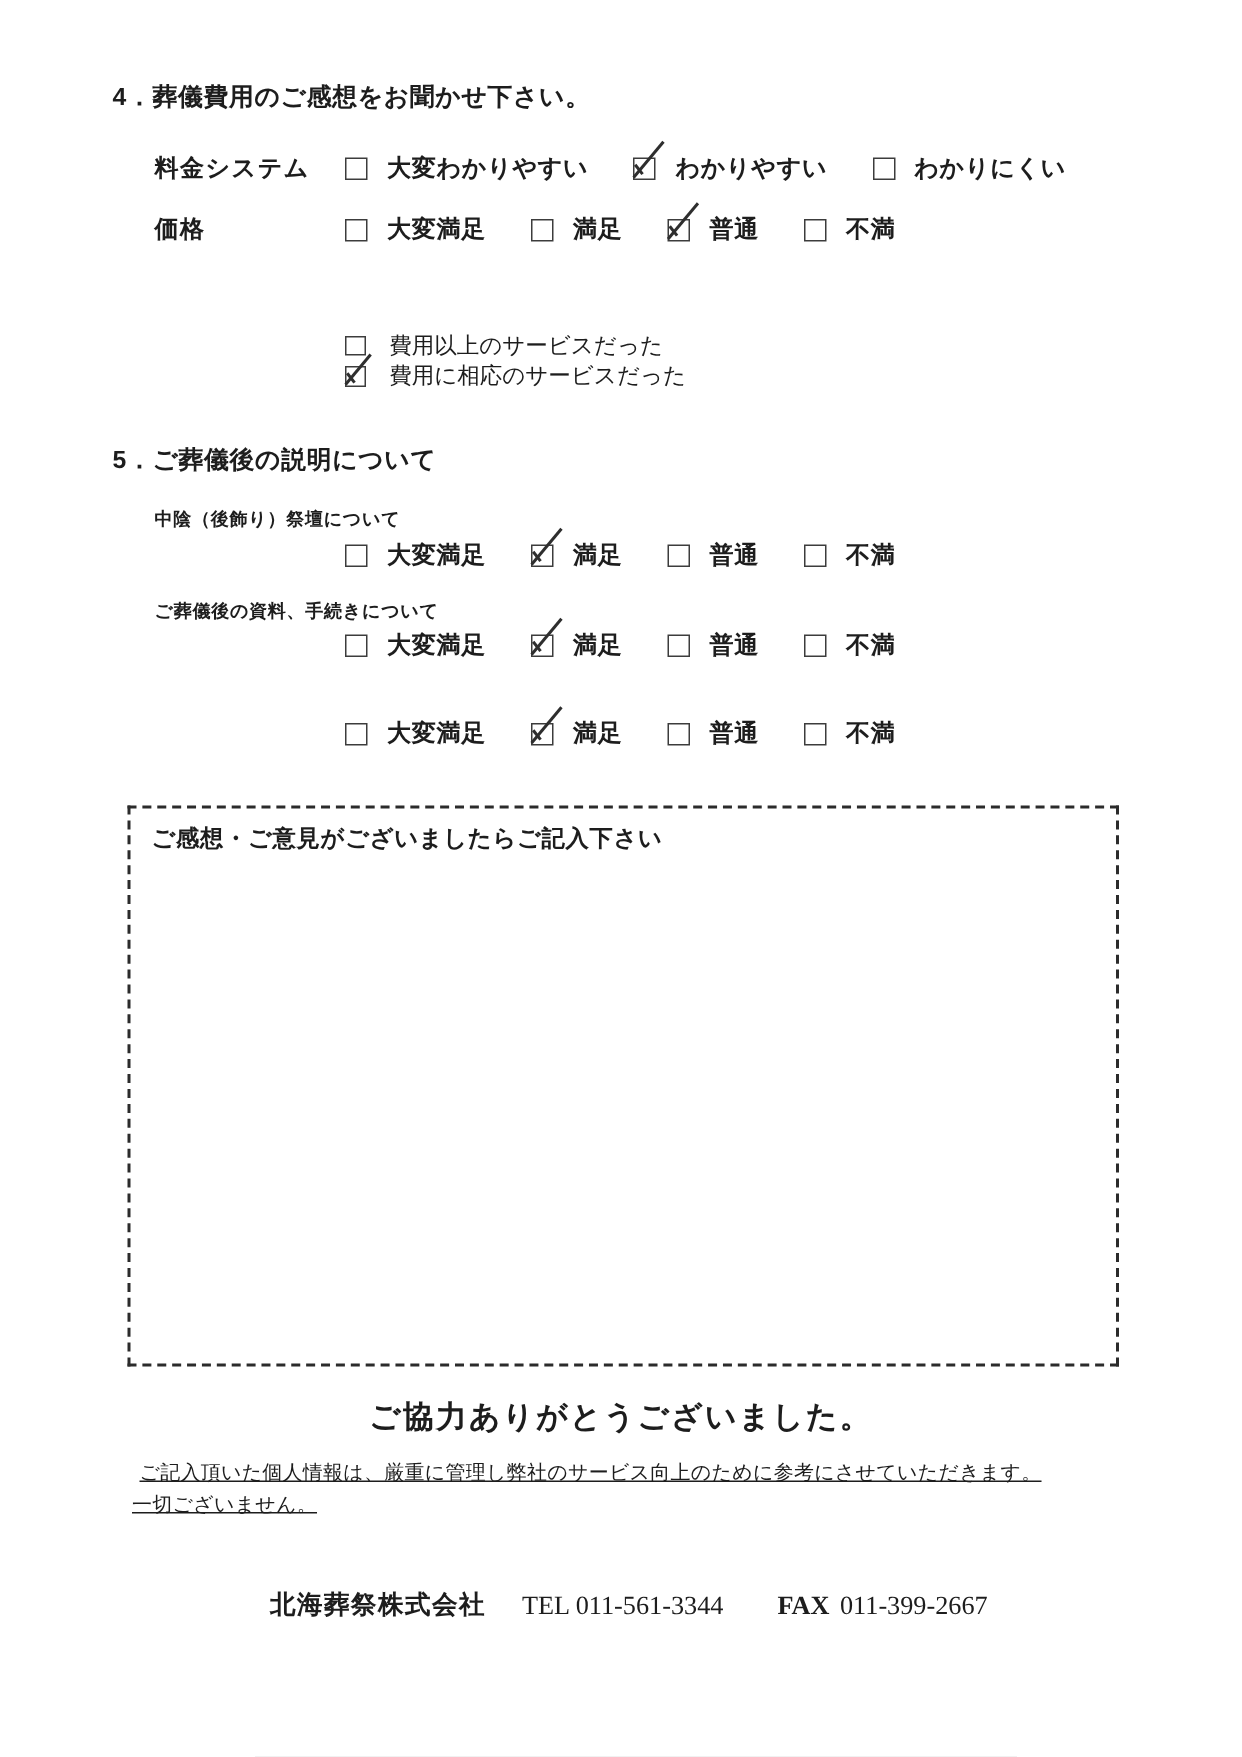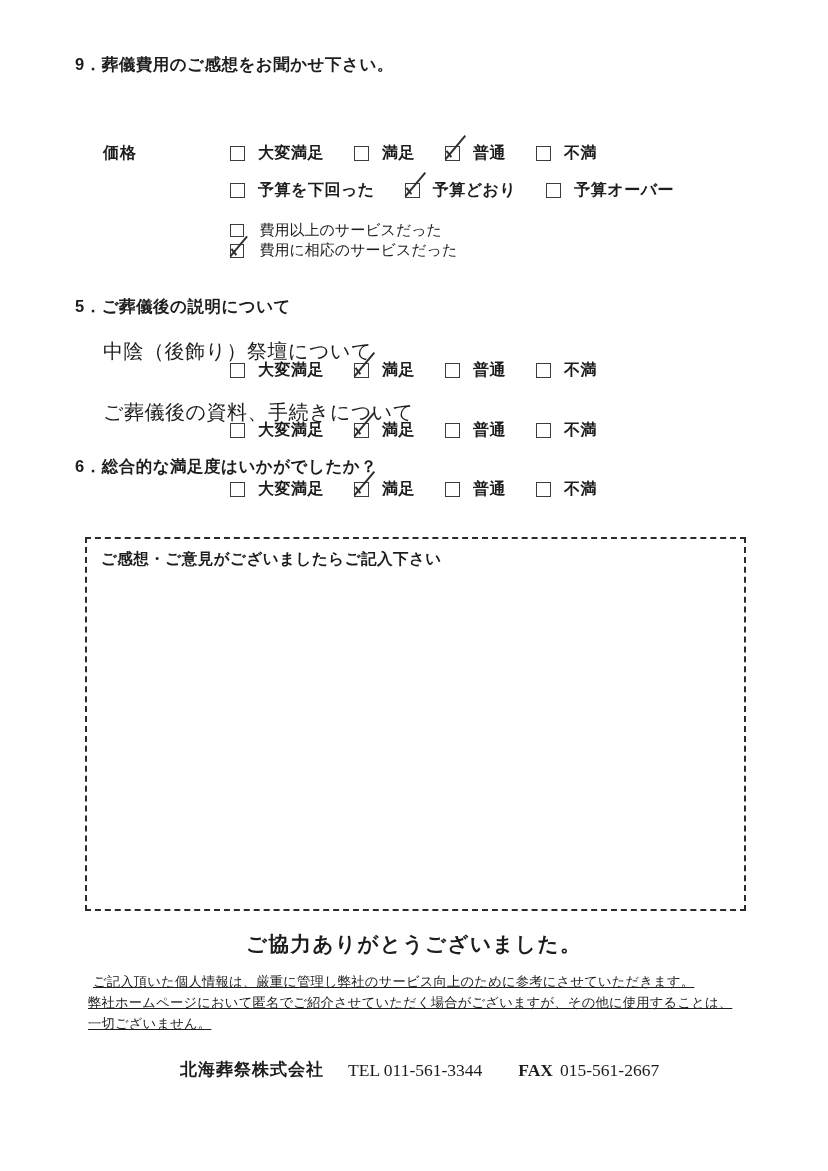--- a/index.html
+++ b/index.html
@@ -10,21 +10,21 @@
     margin: 0 auto;
     background: #ffffff;
     color: #1d1d1d;
     font-family: "Liberation Sans", sans-serif;
     overflow: hidden;
   }
   .abs { position: absolute; }
 
   
   .sec-title { font-size: 16.5px; font-weight: 600; letter-spacing: 0.5px; white-space: nowrap; }
-  .sub-label { font-size: 20px; font-weight: 400; letter-spacing: 0.5px; white-space: nowrap; }
+  .sub-label { font-size: 12px; font-weight: 700; letter-spacing: 0.5px; white-space: nowrap; }
 
   
   .opt-row { display: flex; align-items: center; font-size: 16px; white-space: nowrap; }
   .row-label { width: 127px; flex: none; font-weight: 600; letter-spacing: 1px; }
   .opt { display: flex; align-items: center; margin-right: 30px; font-weight: 600; letter-spacing: 0.5px; }
   .opt:last-child { margin-right: 0; }
 
   
   .cb {
     box-sizing: border-box;
@@ -72,22 +72,37 @@
   .company-row { display: flex; align-items: flex-end; font-size: 17px; white-space: nowrap; }
   .company-name { font-weight: 600; letter-spacing: 1px; margin-right: 24px; }
   .serif { font-family: "Liberation Serif", serif; font-size: 17.5px; }
   .fax-label { font-weight: 700; margin-left: 36px; margin-right: 7px; }
 </style>
 </head>
 <body>
 
 <div class="page">
 
-  <div class="abs sec-title" style="left:75px; top:54px;">9．葬儀費用のご感想をお聞かせ下さい。</div>
-
+  <div class="abs sec-title" style="left:75px; top:54px;">4．葬儀費用のご感想をお聞かせ下さい。</div>
+
+  <div class="abs opt-row" style="left:103px; top:102px;">
+    <span class="row-label">料金システム</span>
+    <span class="opt">
+      <span class="cb"></span>
+      <span>大変わかりやすい</span>
+    </span>
+    <span class="opt">
+      <span class="cb checked"></span>
+      <span>わかりやすい</span>
+    </span>
+    <span class="opt">
+      <span class="cb"></span>
+      <span>わかりにくい</span>
+    </span>
+  </div>
 
   <div class="abs opt-row" style="left:103px; top:143px;">
     <span class="row-label">価格</span>
     <span class="opt">
       <span class="cb"></span>
       <span>大変満足</span>
     </span>
     <span class="opt">
       <span class="cb"></span>
       <span>満足</span>
@@ -95,35 +110,20 @@
     <span class="opt">
       <span class="cb checked"></span>
       <span>普通</span>
     </span>
     <span class="opt">
       <span class="cb"></span>
       <span>不満</span>
     </span>
   </div>
 
-  <div class="abs opt-row" style="left:103px; top:180px;">
-    <span class="row-label"></span>
-    <span class="opt">
-      <span class="cb"></span>
-      <span>予算を下回った</span>
-    </span>
-    <span class="opt">
-      <span class="cb checked"></span>
-      <span>予算どおり</span>
-    </span>
-    <span class="opt">
-      <span class="cb"></span>
-      <span>予算オーバー</span>
-    </span>
-  </div>
 
   <div class="abs stack" style="left:230px; top:220px;">
     <div class="opt-row">
       <span class="cb"></span>
       <span>費用以上のサービスだった</span>
     </div>
     <div class="opt-row">
       <span class="cb checked"></span>
       <span>費用に相応のサービスだった</span>
     </div>
@@ -164,21 +164,20 @@
     <span class="opt">
       <span class="cb"></span>
       <span>普通</span>
     </span>
     <span class="opt">
       <span class="cb"></span>
       <span>不満</span>
     </span>
   </div>
 
-  <div class="abs sec-title" style="left:75px; top:456px;">6．総合的な満足度はいかがでしたか？</div>
   <div class="abs opt-row" style="left:230px; top:479px;">
     <span class="opt">
       <span class="cb"></span>
       <span>大変満足</span>
     </span>
     <span class="opt">
       <span class="cb checked"></span>
       <span>満足</span>
     </span>
     <span class="opt">
@@ -192,24 +191,23 @@
   </div>
 
   <div class="abs comment-box" style="left:85px; top:537px;">
     <div class="box-label">ご感想・ご意見がございましたらご記入下さい</div>
   </div>
 
   <div class="abs thanks" style="left:0; top:930px;">ご協力ありがとうございました。</div>
 
   <div class="abs privacy" style="left:88px; top:971px; width:680px;text-decoration:underline;">
     <div style="padding-left:5px;">ご記入頂いた個人情報は、厳重に管理し弊社のサービス向上のために参考にさせていただきます。</div>
-    <div>弊社ホームページにおいて匿名でご紹介させていただく場合がございますが、その他に使用することは、</div>
     <div>一切ございません。</div>
   </div>
 
   <div class="abs company-row" style="left:180px; top:1058px;">
     <span class="company-name">北海葬祭株式会社</span>
     <span class="serif">TEL 011-561-3344</span>
     <span class="serif fax-label">FAX</span>
-    <span class="serif">015-561-2667</span>
+    <span class="serif">011-399-2667</span>
   </div>
 
 </div>
 
 </body></html>

